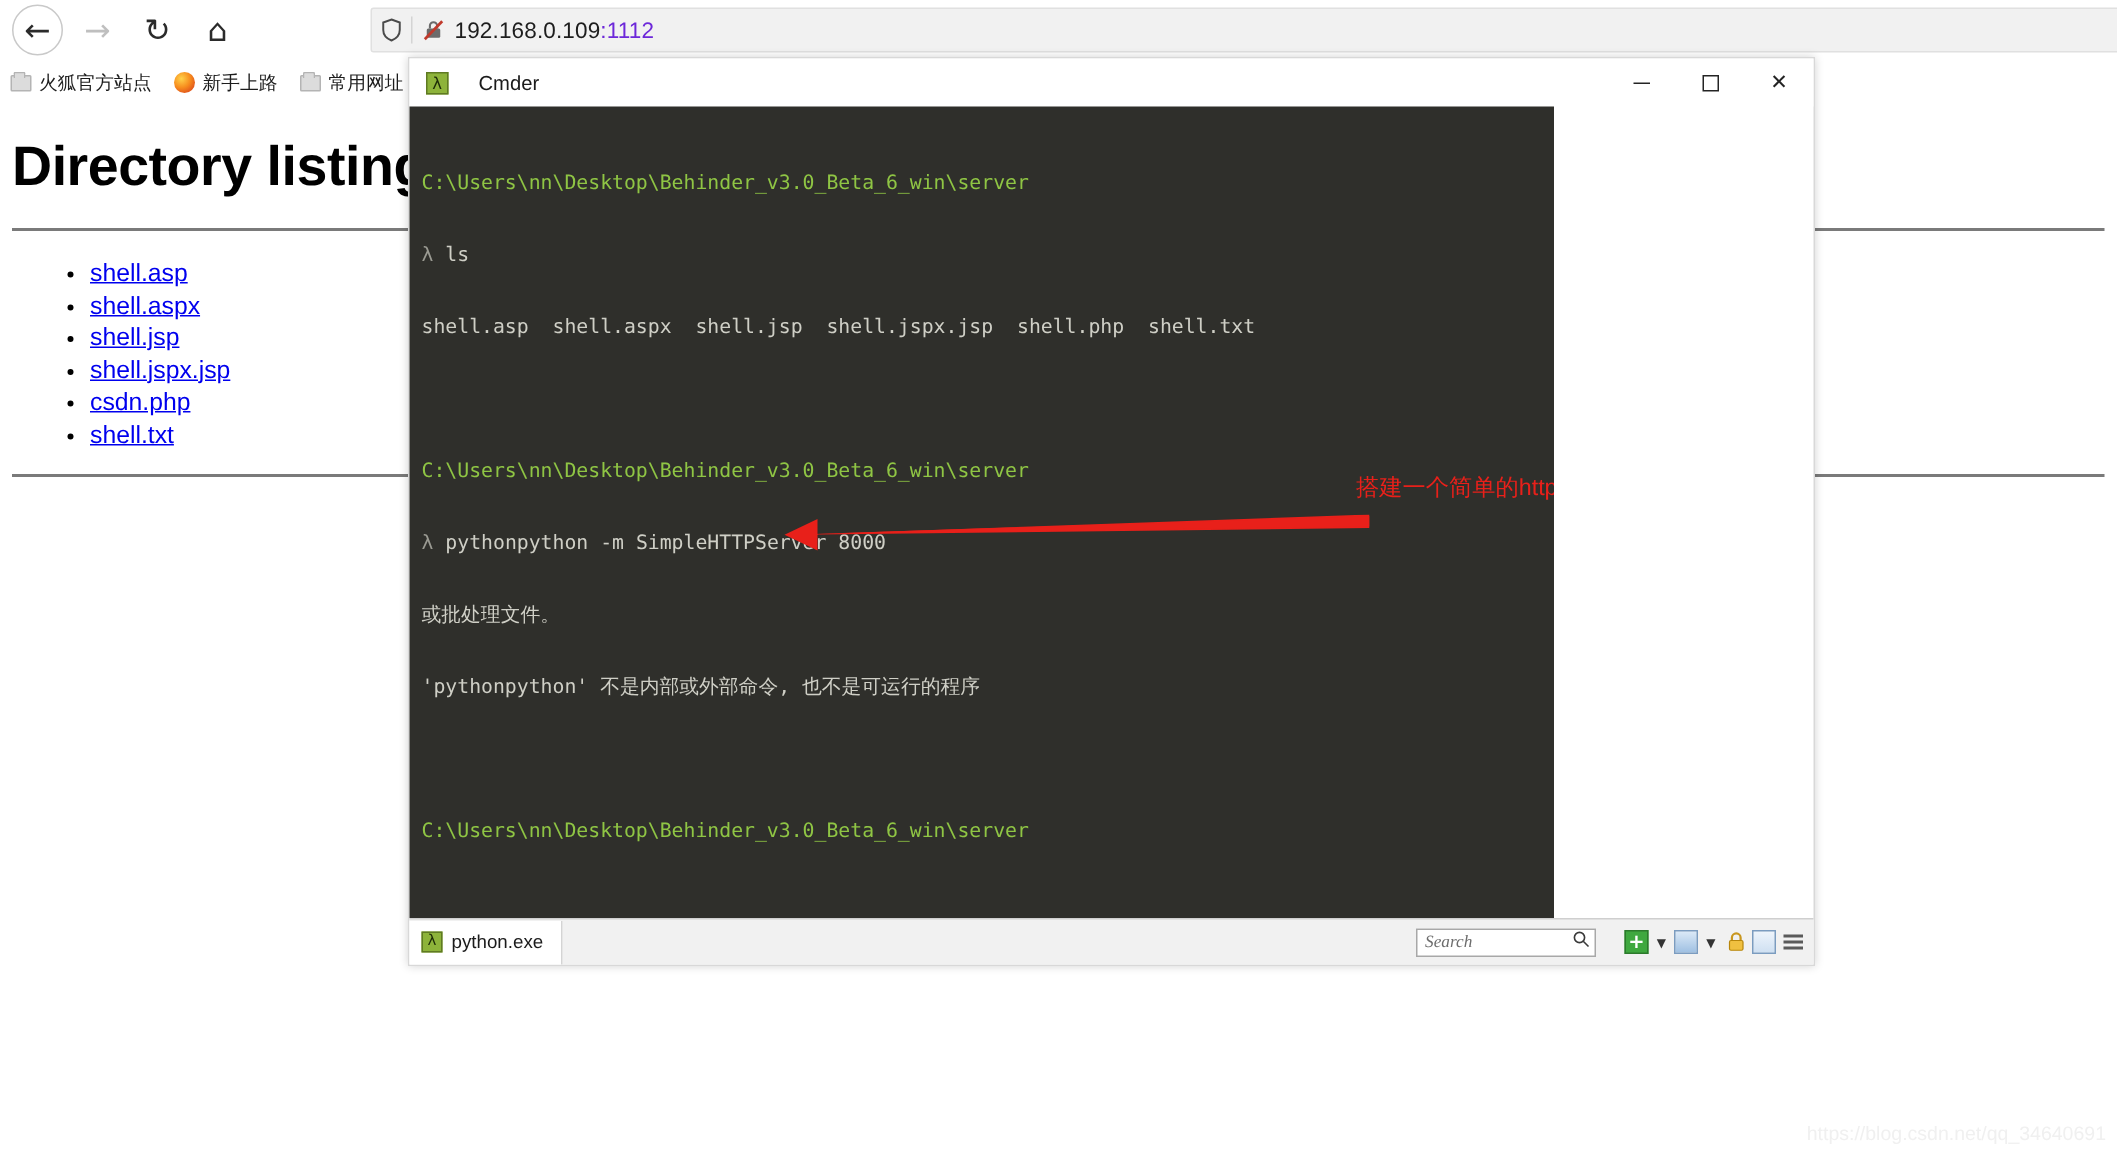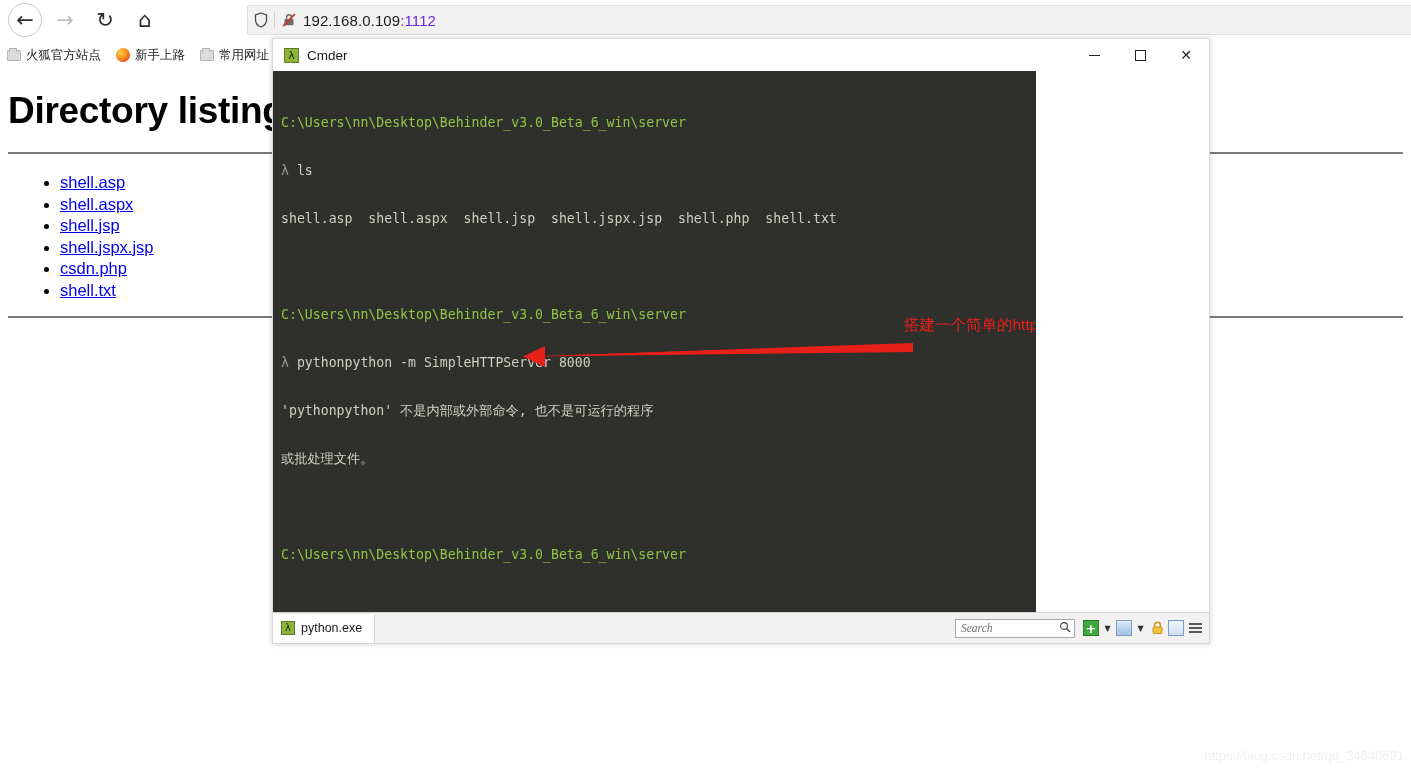--- a/index.html
+++ b/index.html
@@ -120,21 +120,21 @@
     display: flex; align-items: center;
   }
   #cmder-icon {
     width: 15px; height: 15px; margin-left: 11px; flex: none;
     background: #8db33a; border: 1px solid #5f7a23;
     display: flex; align-items: center; justify-content: center;
     color: #1d2b08; font-size: 11px; line-height: 1;
     font-family: "DejaVu Sans", sans-serif;
   }
   #cmder-title {
-    margin-left: 8px; font-size: 13.5px; color: #1b1b1b;
+    margin-left: 20px; font-size: 13.5px; color: #1b1b1b;
     font-family: "Liberation Sans", sans-serif;
   }
   #cmder-winbtns { margin-left: auto; display: flex; align-items: center; height: 32px; }
   .winbtn {
     width: 46px; height: 32px;
     display: flex; align-items: center; justify-content: center;
     color: #242424; font-size: 14px;
     font-family: "DejaVu Sans", sans-serif;
   }
   .winbtn .box { width: 11px; height: 11px; border: 1px solid #242424; }
@@ -189,21 +189,21 @@
     font-family: "DejaVu Sans", sans-serif;
   }
   #status-right {
     margin-left: auto; display: flex; align-items: center; gap: 3px;
     padding-right: 6px;
   }
   #search-box {
     width: 120px; height: 19px;
     background: #ffffff; border: 1px solid #a8a8a8;
     display: flex; align-items: center; padding: 0 3px 0 5px;
-    margin-right: 5px;
+    margin-right: 16px;
   }
   #search-placeholder {
     font-size: 11.5px; color: #6d6d6d; font-style: italic;
     font-family: "Liberation Serif", serif;
     flex: 1;
   }
   .tb-icon {
     width: 16px; height: 16px; flex: none;
     display: flex; align-items: center; justify-content: center;
   }
@@ -324,22 +324,22 @@
     </div>
 
     <div id="term">
       <div id="term-inner">
         <div class="t-path">C:\Users\nn\Desktop\Behinder_v3.0_Beta_6_win\server</div>
         <div><span class="t-prompt">λ </span><span class="t-out">ls</span></div>
         <div class="t-out">shell.asp  shell.aspx  shell.jsp  shell.jspx.jsp  shell.php  shell.txt</div>
         <div class="t-blank"></div>
         <div class="t-path">C:\Users\nn\Desktop\Behinder_v3.0_Beta_6_win\server</div>
         <div><span class="t-prompt">λ </span><span class="t-out">pythonpython -m SimpleHTTPServer 8000</span></div>
+        <div class="t-out">或批处理文件。</div>
         <div class="t-out">'pythonpython' 不是内部或外部命令, 也不是可运行的程序</div>
-        <div class="t-out">或批处理文件。</div>
         <div class="t-blank"></div>
         <div class="t-path">C:\Users\nn\Desktop\Behinder_v3.0_Beta_6_win\server</div>
         
         
         
         
         
         
         
         

